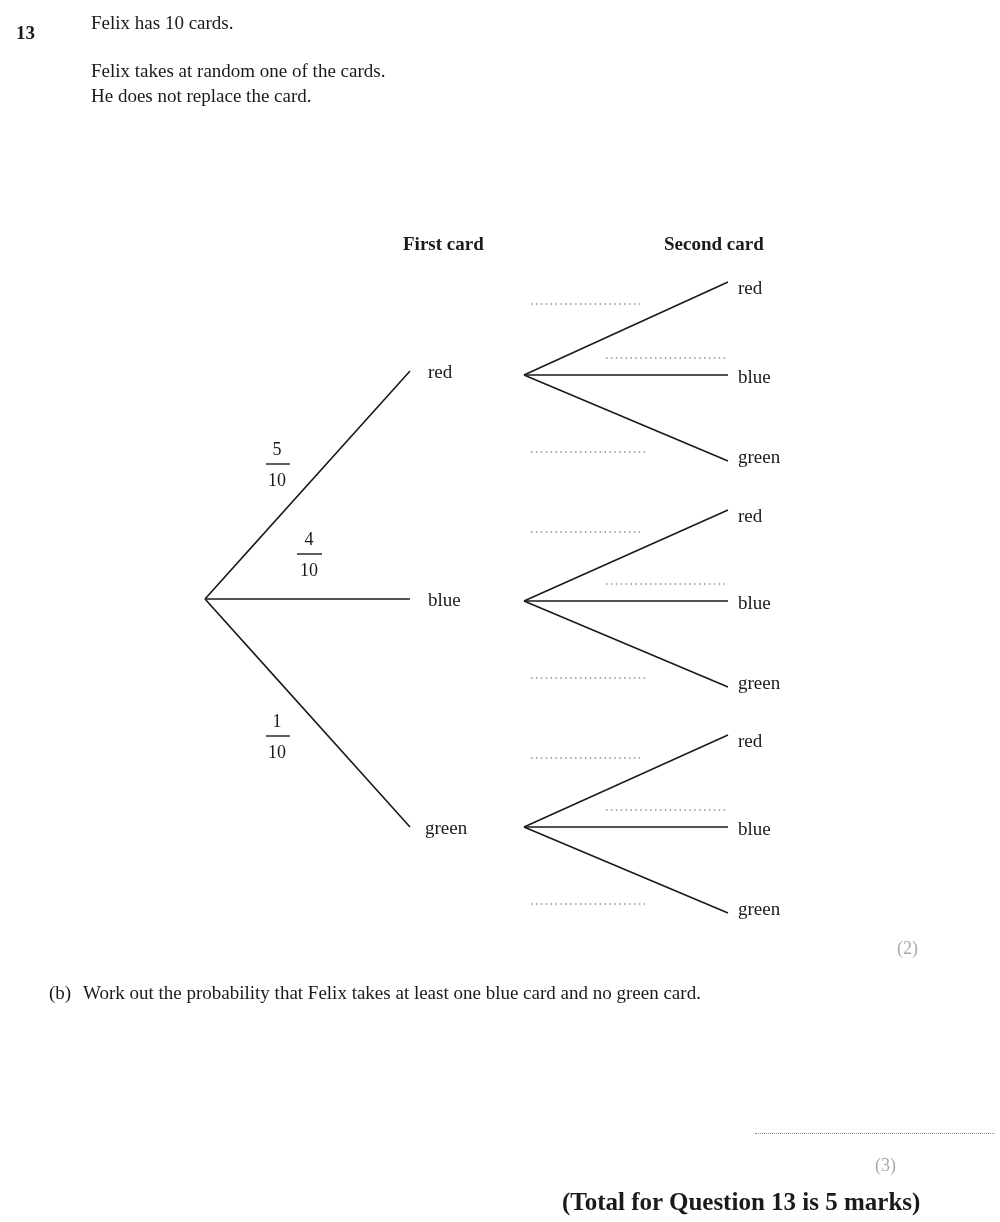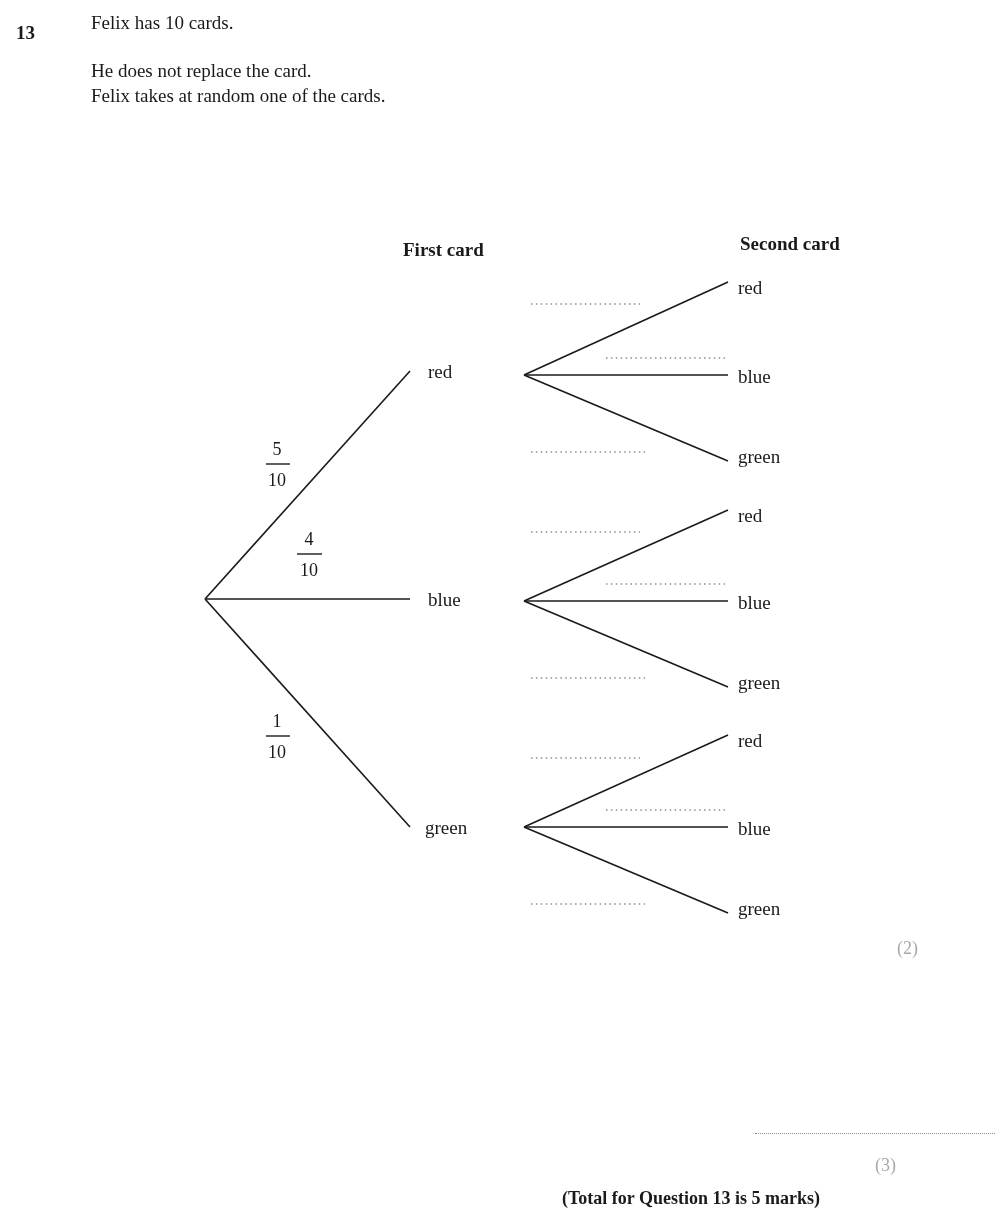--- a/index.html
+++ b/index.html
@@ -71,22 +71,22 @@
     height: 710px;
   }
   .diagram svg { display: block; }
 
   .col-head {
     position: absolute;
     font-weight: bold;
     font-size: 19px;
     white-space: nowrap;
   }
-  #head-first  { left: 403px; top: 239px; text-align: right; }
-  #head-second { left: 740px; top: 233px; }
+  #head-first  { left: 403px; top: 233px; text-align: right; }
+  #head-second { left: 664px; top: 233px; }
 
   
   .marks {
     position: absolute;
     font-size: 18px;
     color: #a9a9a9;
     white-space: nowrap;
   }
   #marks-a { left: 897px; top: 938px; }
   #marks-b { left: 875px; top: 1155px; }
@@ -98,21 +98,21 @@
     width: 240px;
     border-bottom: 1px dotted #8e8e8e;
     height: 0;
   }
 
   .total {
     position: absolute;
     left: 562px;
     top: 1188px;
     font-weight: bold;
-    font-size: 18px;
+    font-size: 25px;
     white-space: nowrap;
   }
 
   
   text {
     font-family: "Liberation Serif", "DejaVu Serif", serif;
     fill: #1a1a1a;
   }
   .node-label { font-size: 19px; }
   .frac-num, .frac-den { font-size: 18px; text-anchor: middle; }
@@ -123,22 +123,22 @@
 </head>
 <body>
 
 <div class="page">
 
   <div class="qnum">13</div>
 
   <div class="stem">
     <span class="line">Felix has 10 cards.</span>
     <span class="gap"></span>
+    <span class="line">Felix takes at random one of the cards.</span>
     <span class="line">He does not replace the card.</span>
-    <span class="line">Felix takes at random one of the cards.</span>
   </div>
 
 
   <div class="col-head" id="head-first">First card</div>
   <div class="col-head" id="head-second">Second card</div>
 
   <div class="diagram">
     <svg width="1000" height="710" viewBox="0 0 1000 710" xmlns="http://www.w3.org/2000/svg">
 
       <g>
@@ -204,18 +204,19 @@
 
         <text class="node-label" x="738" y="522">red</text>
         <text class="node-label" x="738" y="610">blue</text>
         <text class="node-label" x="738" y="690">green</text>
       </g>
     </svg>
   </div>
 
   <div class="marks" id="marks-a">(2)</div>
 
+  <div class="part-b"><span class="plabel">(b)</span><span>Work out the probability that Felix takes at least one blue card and no green card.</span></div>
 
   <div class="answer-rule"></div>
   <div class="marks" id="marks-b">(3)</div>
 
   <div class="total">(Total for Question 13 is 5 marks)</div>
 </div>
 
 </body></html>

